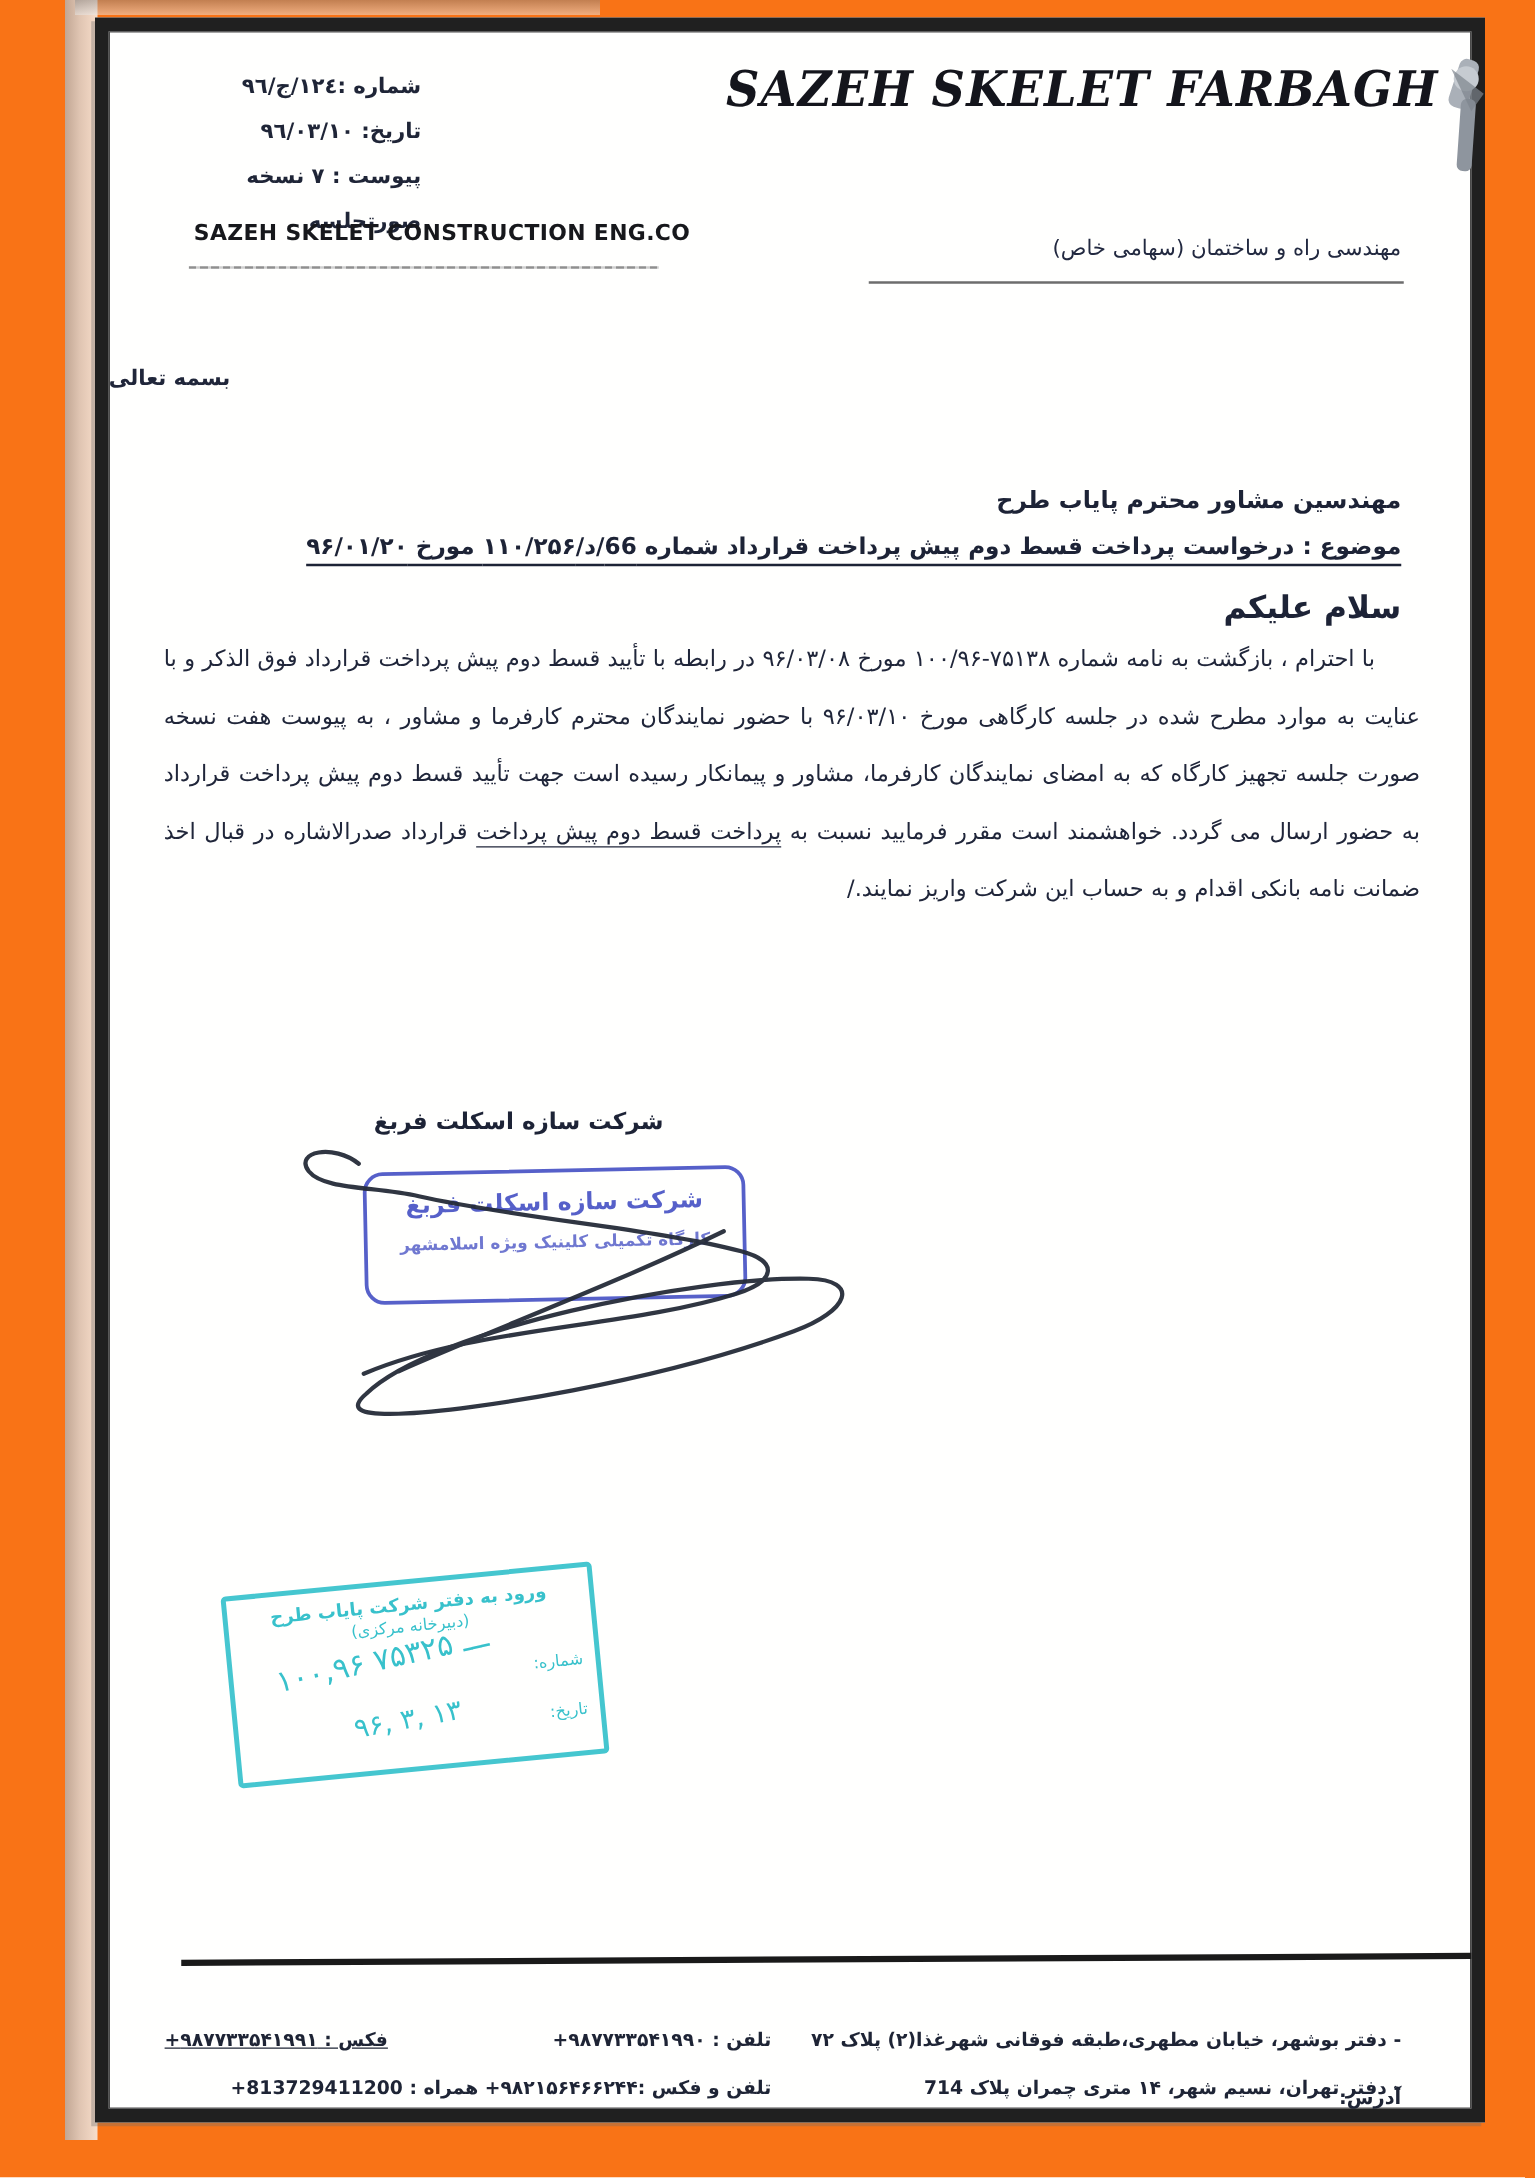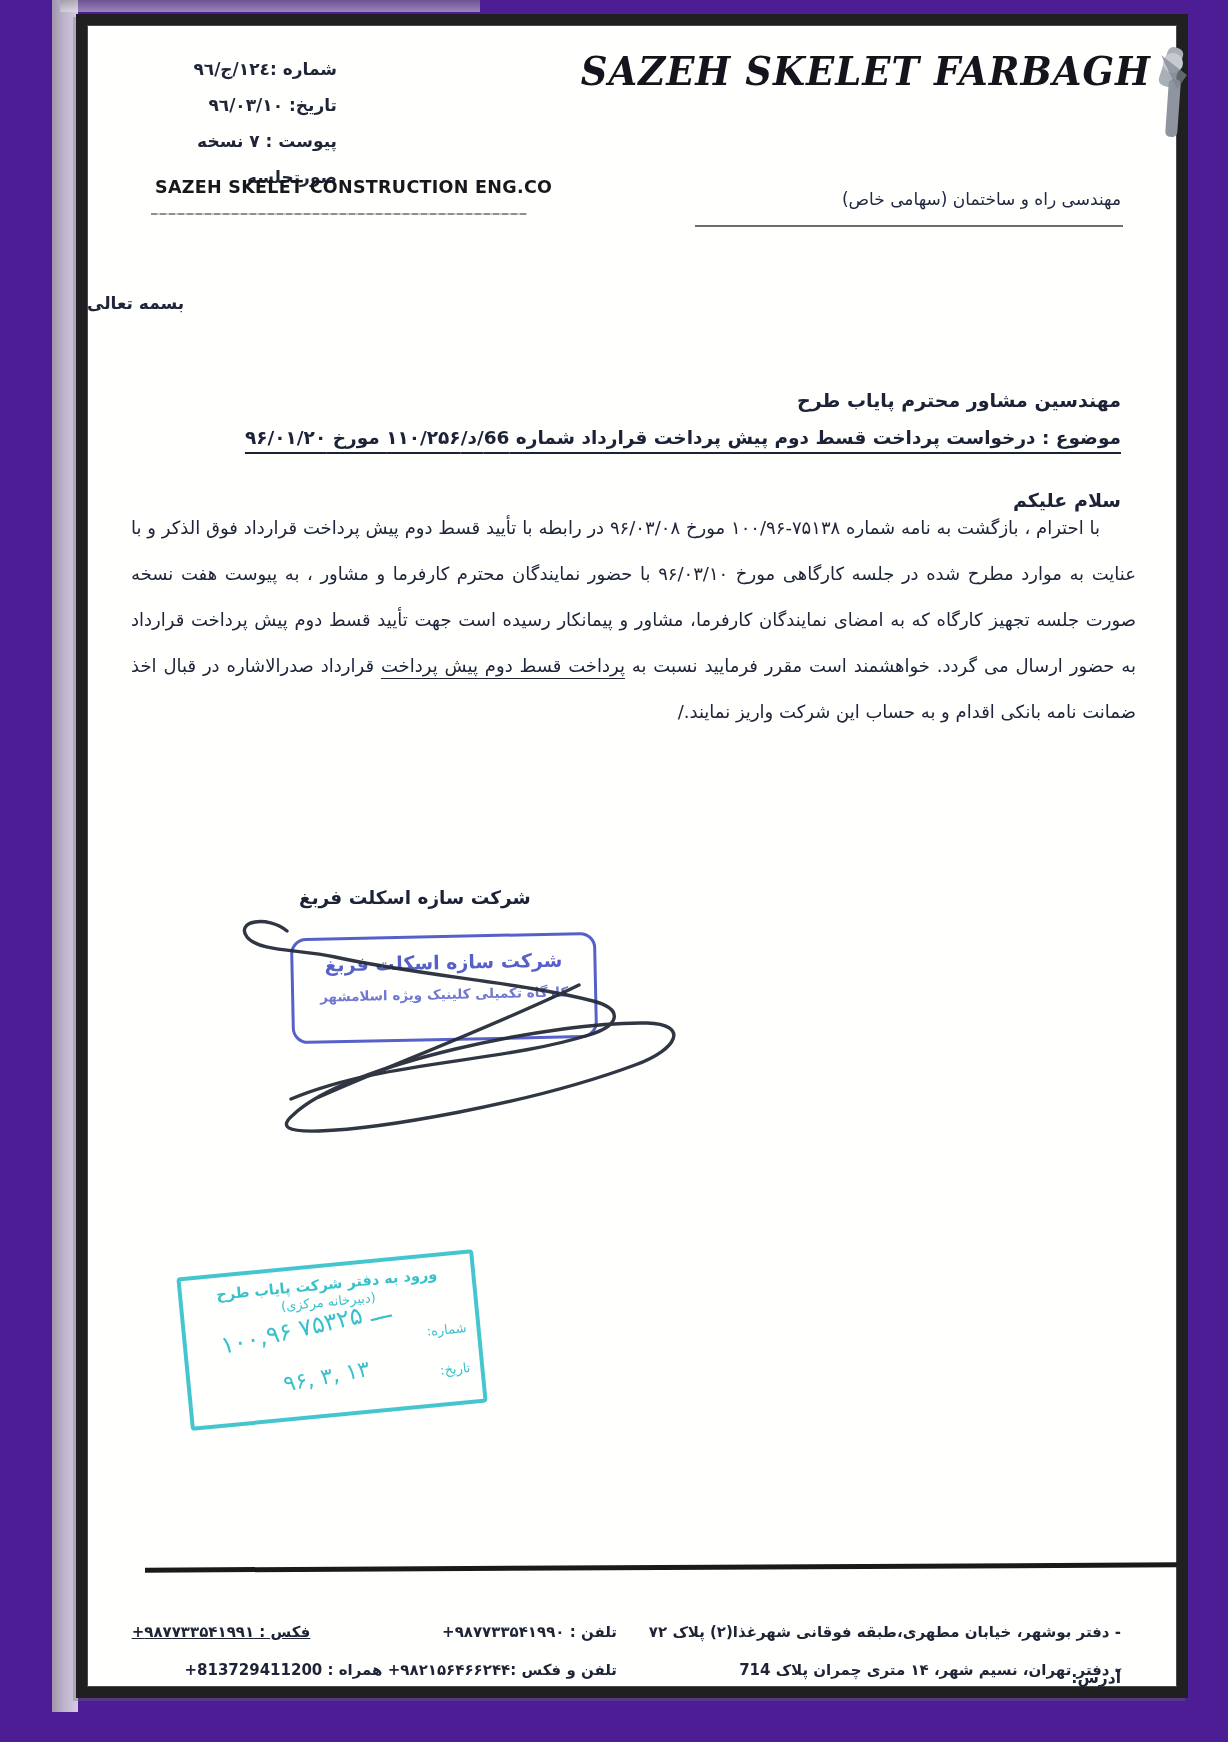--- a/index.html
+++ b/index.html
@@ -1,17 +1,17 @@
 <!DOCTYPE html>
 <html lang="fa"><head>
 <meta charset="utf-8">
 <style>
   * { margin:0; padding:0; box-sizing:border-box; }
   body { background:#ffffff; font-family:"DejaVu Sans", sans-serif; }
-  .page { position:relative; width:1228px; height:1742px; background:#4c1d95; overflow:hidden; color:#242a3a; }
+  .page { position:relative; width:1228px; height:1742px; background:#f97316; overflow:hidden; color:#242a3a; }
 
   
   .scan-strip-left { position:absolute; left:52px; top:0; width:26px; height:1712px;
     background:linear-gradient(90deg,#b3b3b3 0%,#d9d9d9 45%,#f7f7f6 100%); opacity:.8; }
   .scan-smudge-top { position:absolute; left:60px; top:0; width:420px; height:12px;
     background:linear-gradient(180deg,#8b8b8b,#e9e9e9); opacity:.5; }
 
   
   .frame { position:absolute; left:76px; top:14px; width:1112px; height:1684px;
     border:11px solid #202020; background:#fffffe;
@@ -42,21 +42,21 @@
   
   .bismillah { position:absolute; left:0; right:0; top:268px; 
     font-size:17px; font-weight:bold; color:#20263a; }
 
   
   .recipient { position:absolute; right:56px; top:364px; direction:rtl; font-size:19px;
     font-weight:bold; color:#1d2336; }
   .subject { position:absolute; right:56px; left:44px; top:402px; direction:rtl;
     font-size:18.5px; font-weight:bold; color:#1d2336; text-decoration:underline;
     text-underline-offset:8px; text-decoration-thickness:1.6px; }
-  .salutation { position:absolute; right:56px; top:464px; direction:rtl; font-size:19px;
+  .salutation { position:absolute; right:56px; top:446px; direction:rtl; font-size:25px;
     font-weight:bold; color:#1d2336; }
   .body-par { position:absolute; right:41px; left:44px; top:480px; direction:rtl;
     text-align:justify; font-size:18px; line-height:46px; color:#20263a; text-indent:36px; }
   .body-par .u { text-decoration:underline; text-underline-offset:6px; text-decoration-thickness:1.4px; }
 
   
   .sig-label { position:absolute; left:212px; top:862px; direction:rtl; font-size:18.5px;
     font-weight:bold; color:#1d2336; }
   .stamp-blue { position:absolute; left:204px; top:910px; width:306px; height:106px;
     border:3px solid #4a55c5; border-radius:16px; transform:rotate(-1.2deg);

